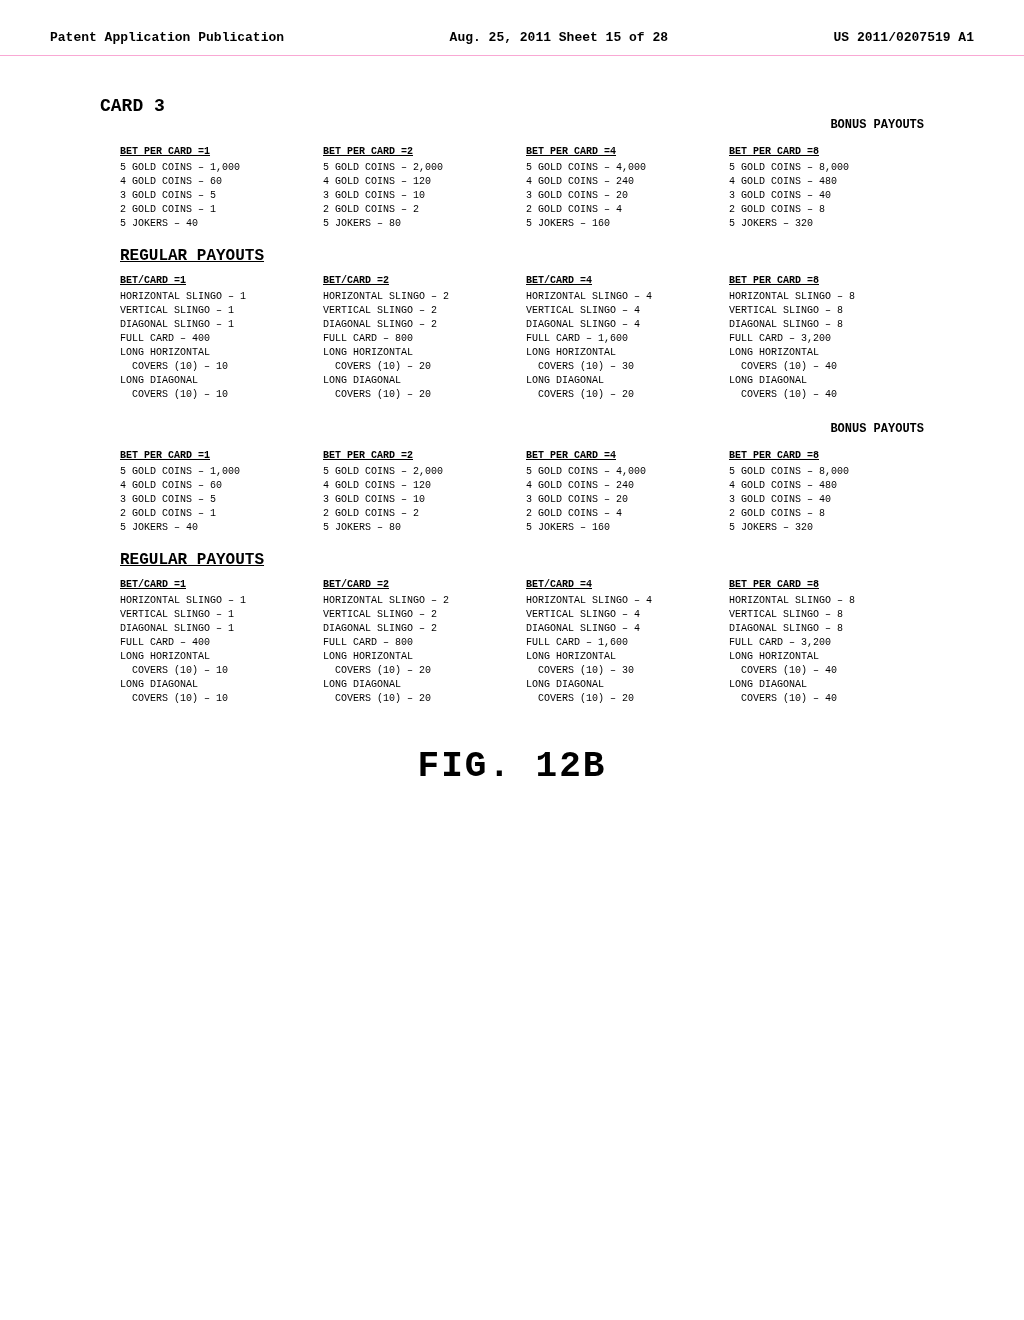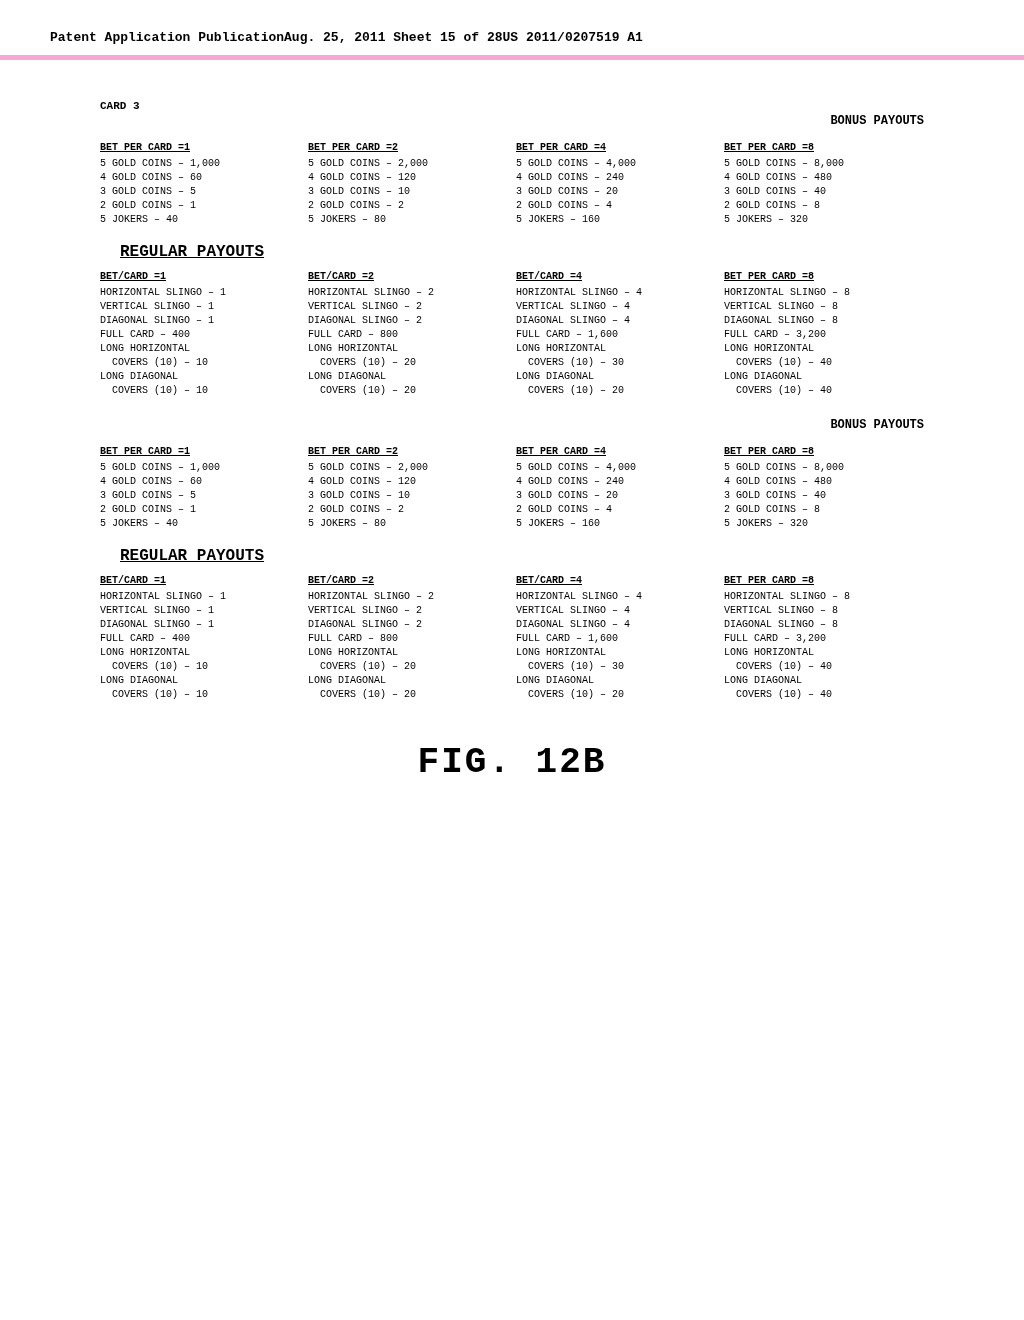--- a/index.html
+++ b/index.html
@@ -6,37 +6,38 @@
     body {
       background: #fff;
       font-family: 'Courier New', Courier, monospace;
       width: 1024px;
       min-height: 1320px;
       position: relative;
     }
 
     .page-header {
       display: flex;
+      justify-content: space-between;
       align-items: flex-start;
       padding: 30px 50px 10px 50px;
-      border-bottom: 5px solid #f9a8d4;
+      border-bottom: 1px solid #f9a8d4;
       font-size: 13px;
       font-weight: bold;
     }
 
     .page-content {
       padding: 40px 100px 40px 100px;
     }
 
     .card-section {
       margin-bottom: 20px;
     }
 
     .card-title {
-      font-size: 11px;
+      font-size: 18px;
       font-weight: bold;
       margin-bottom: 2px;
     }
 
     .section-title {
       font-size: 12px;
       font-weight: bold;
       margin-left: 20px;
       margin-bottom: 12px;
       text-align: right;
@@ -51,20 +52,21 @@
       font-weight: bold;
       text-decoration: underline;
       margin-left: 20px;
       margin-bottom: 8px;
     }
 
     .payout-grid {
       display: grid;
       grid-template-columns: 1fr 1fr 1fr 1fr;
       gap: 8px;
+      margin-left: 20px;
     }
 
     .payout-column {
       font-size: 10px;
       line-height: 1.5;
       padding-right: 10px;
     }
 
     .payout-column .col-header {
       font-weight: bold;

